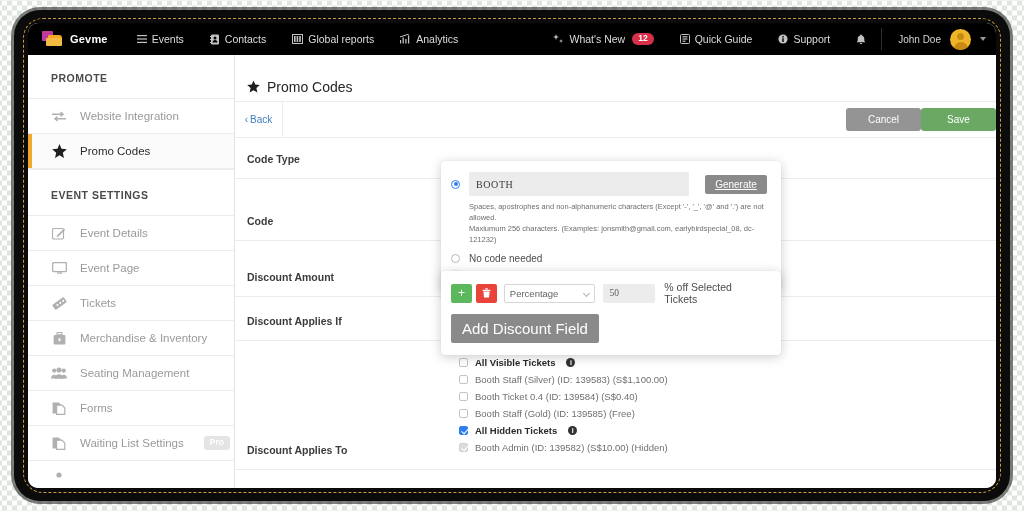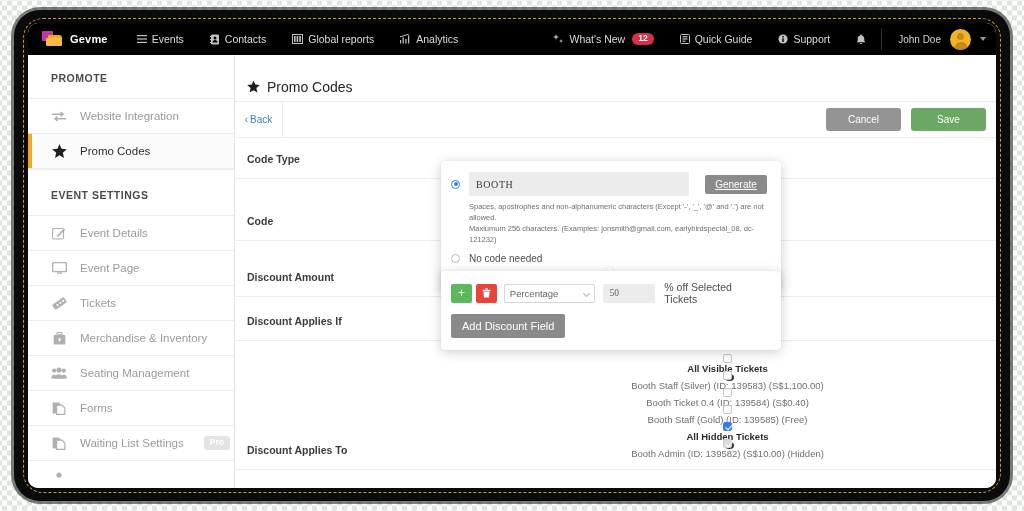--- a/index.html
+++ b/index.html
@@ -184,21 +184,20 @@
     justify-content:center;
     font-size: 10px; color: #3e7fc1;
     height: 100%;
     border-right: 1px solid #ededed;
   }
   .action-spacer { flex: 1 1 auto; }
   .btn {
     font-size: 10px; color: #fff;
     border: none; border-radius: 3px;
     padding: 6px 0; width: 75px; text-align: center;
-    margin-right: 10px;
     font-family: "Liberation Sans", sans-serif;
   }
   .btn-cancel { background: #949494; }
   .btn-save { background: #6aa864; }
 
   
   .form-area { padding: 0 0 0 0; }
   .form-row {
     display: flex;
     border-bottom: 1px solid #ededed;
@@ -225,23 +224,23 @@
   }
   .select-box .chev {
     position: absolute; right: 6px; top: 5px;
     width: 6px; height: 6px;
     border-right: 1px solid #b3b3b3; border-bottom: 1px solid #b3b3b3;
     transform: rotate(45deg);
   }
 
   
   .chk-row {
-    display: flex; align-items: center; 
+    display: flex; align-items: center; gap: 7px;
     height: 16px; margin-bottom: 1px;
-    font-size: 9.5px; color: #6f6f6f; flex-direction: column;
+    font-size: 9.5px; color: #6f6f6f;
   }
   .chk-row.bold { color: #2a2a2a; font-weight: bold; font-size: 9.5px; }
   .cb {
     width: 9px; height: 9px; flex: 0 0 9px;
     border: 1px solid #c4c4c4; border-radius: 2px;
     background: #fff; position: relative;
   }
   .cb.checked { background: #2d7ff0; border-color: #2d7ff0; }
   .cb.checked::after {
     content: ""; position: absolute; left: 2.6px; top: .4px;
@@ -348,21 +347,21 @@
     background: #ececec; border: none; border-radius: 2px;
     font-size: 9.5px; color: #5a5a5a;
     display: flex; align-items: center; padding: 0 6px;
     margin-right: 9px;
     font-family: "Liberation Serif", serif;
   }
   .disc-suffix { font-size: 10.5px; color: #4b4b4b; }
   .btn-add-field {
     margin-top: 9px;
     background: #8a8a8a; color: #fff;
-    font-size: 11px; border: none; border-radius: 2px;
+    font-size: 15px; border: none; border-radius: 2px;
     padding: 6px 11px;
     font-family: "Liberation Sans", sans-serif;
   }
 
   svg { display: block; }
 </style>
 </head>
 <body>
 
 <div id="frame">

